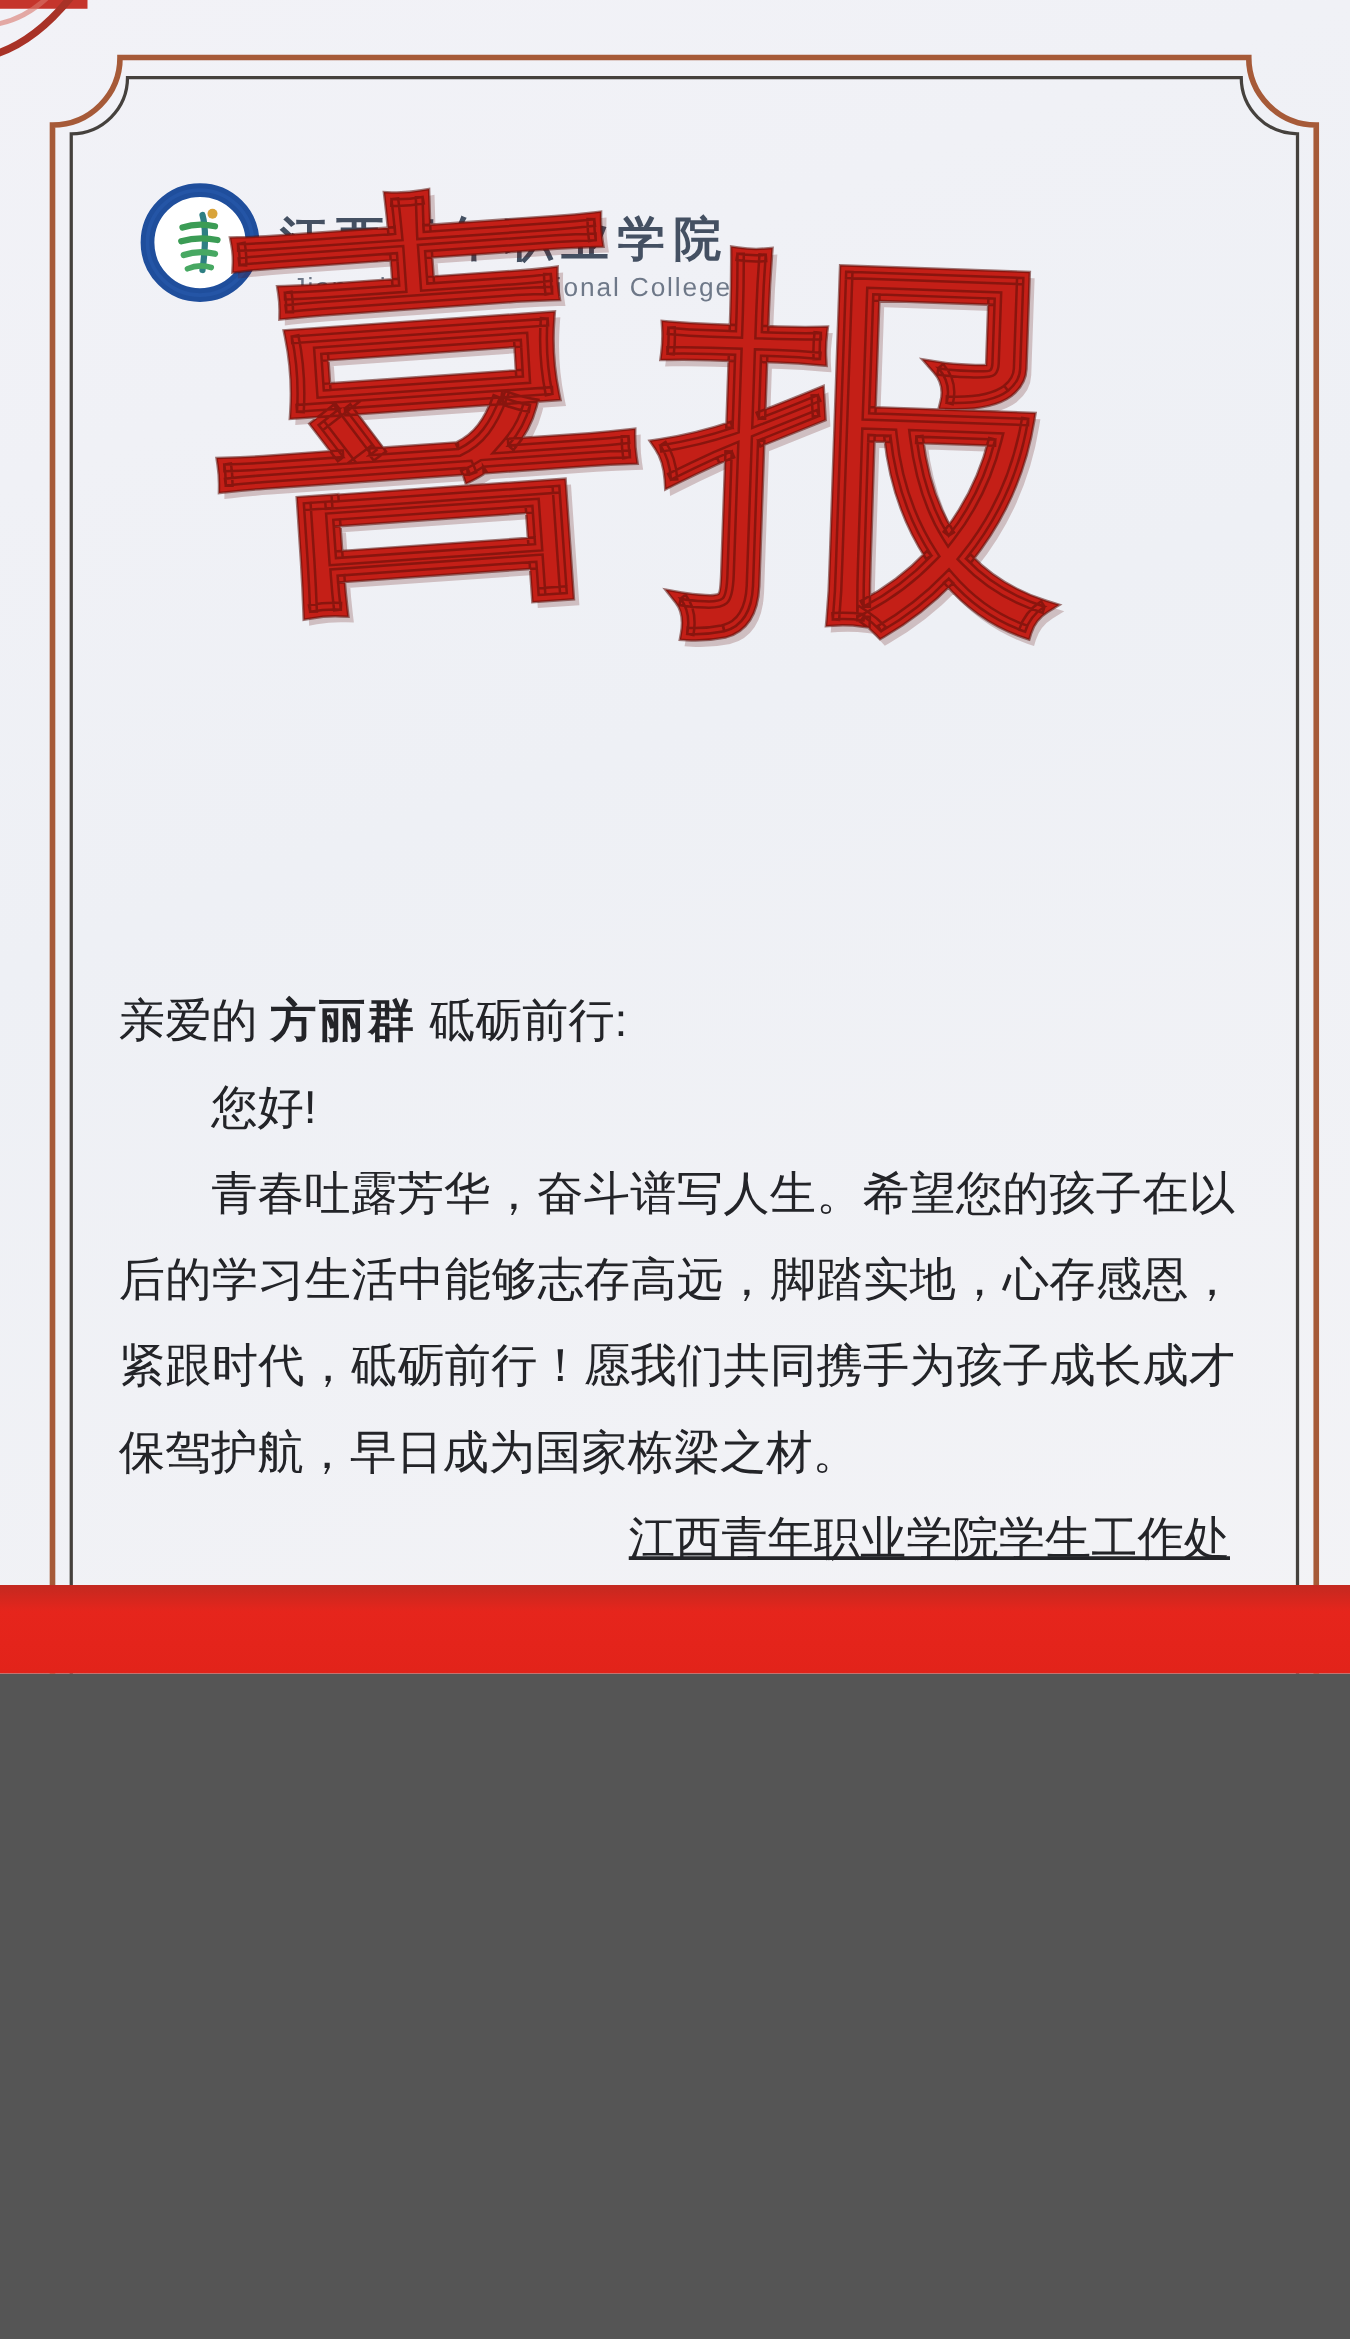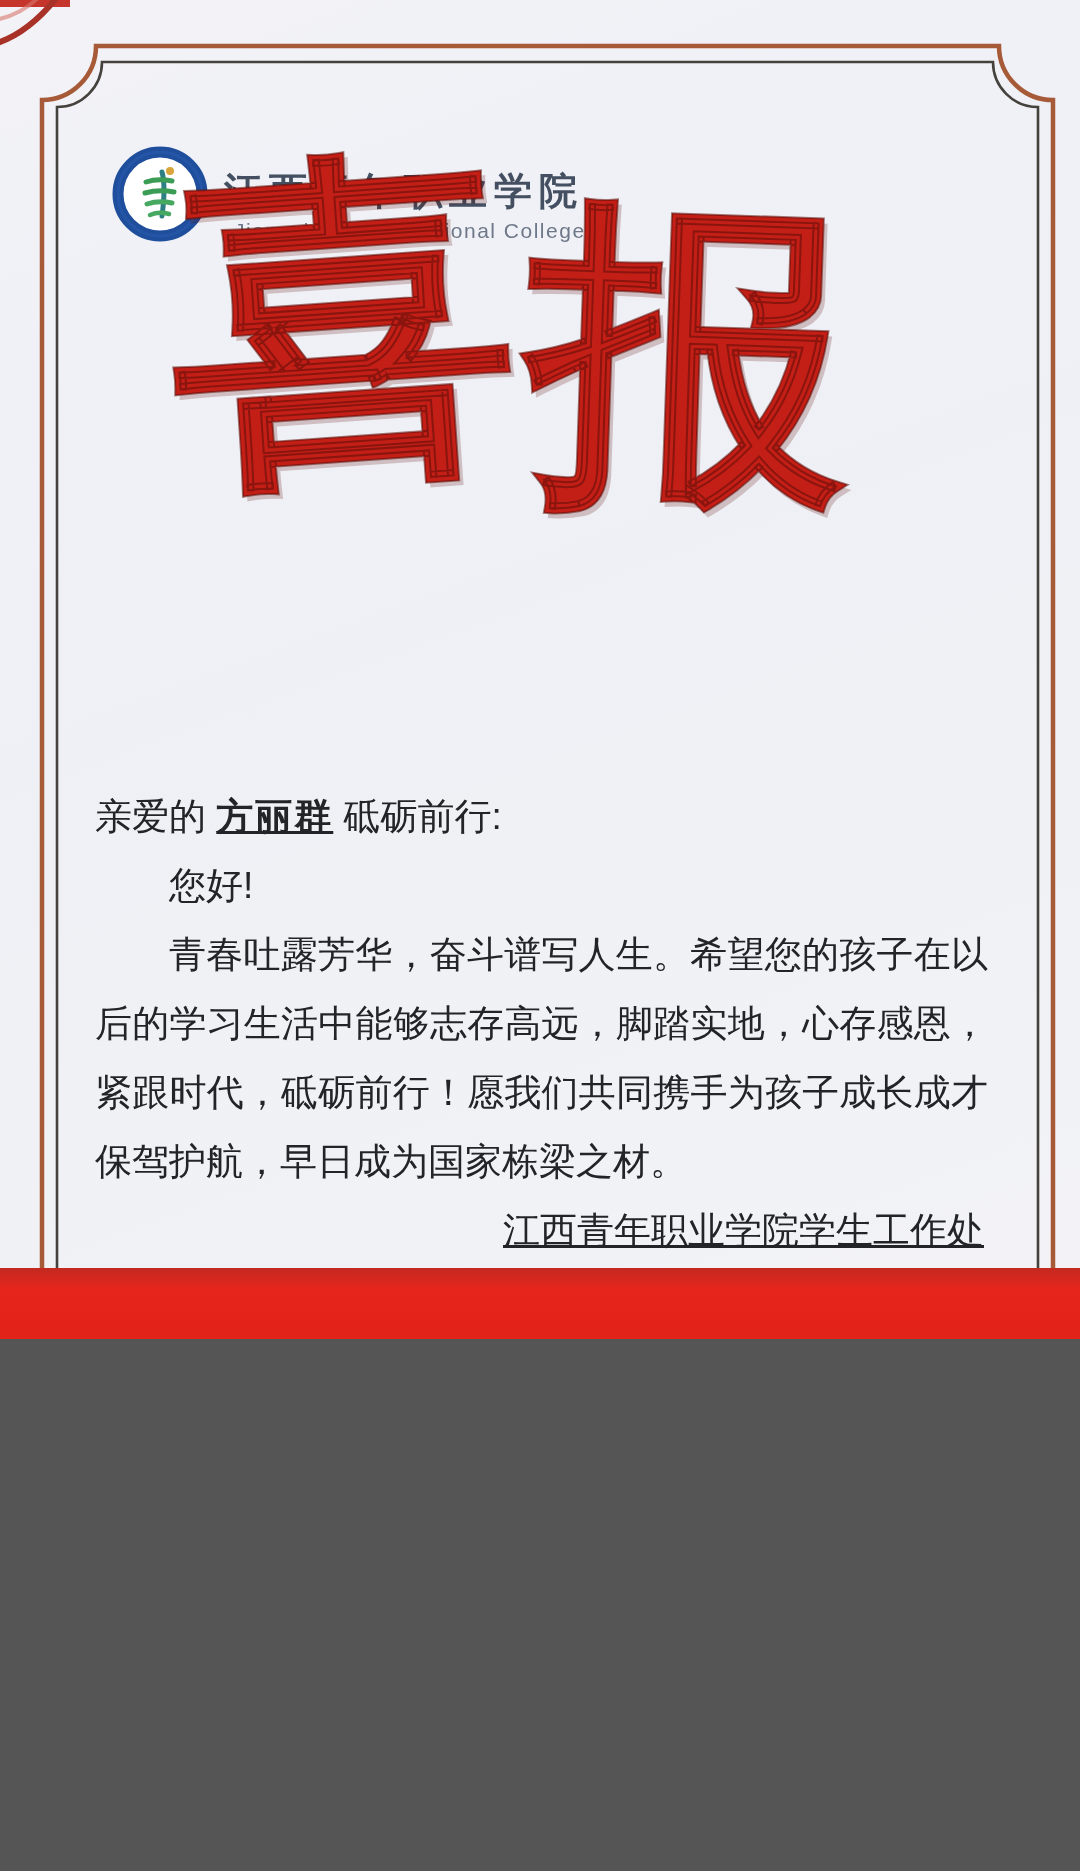--- a/index.html
+++ b/index.html
@@ -38,21 +38,21 @@
   .banner .ch1{font-size:345px;transform:rotate(-4deg);}
   .banner .ch2{font-size:322px;margin-top:46px;transform:rotate(2deg);}
   
   .letter{
     position:absolute;left:95px;top:782px;width:893px;
     font-size:37px;line-height:69px;color:#232428;font-weight:500;
     text-align:justify;
   }
   .letter .indent{text-indent:2em;}
   .letter p{margin:0;}
-  .name{font-weight:700;letter-spacing:2px;text-decoration:underline;}
+  .name{font-weight:700;letter-spacing:2px;}
   .bold{font-weight:700;}
   .sig-line{text-align:right;padding-right:4px;text-decoration:underline;}
   .date-line{text-align:left;padding-right:52px;}
   
   .seal{position:absolute;left:765px;top:1520px;width:184px;height:184px;opacity:.88;}
 </style>
 </head>
 <body>
 
 <div class="photo">

